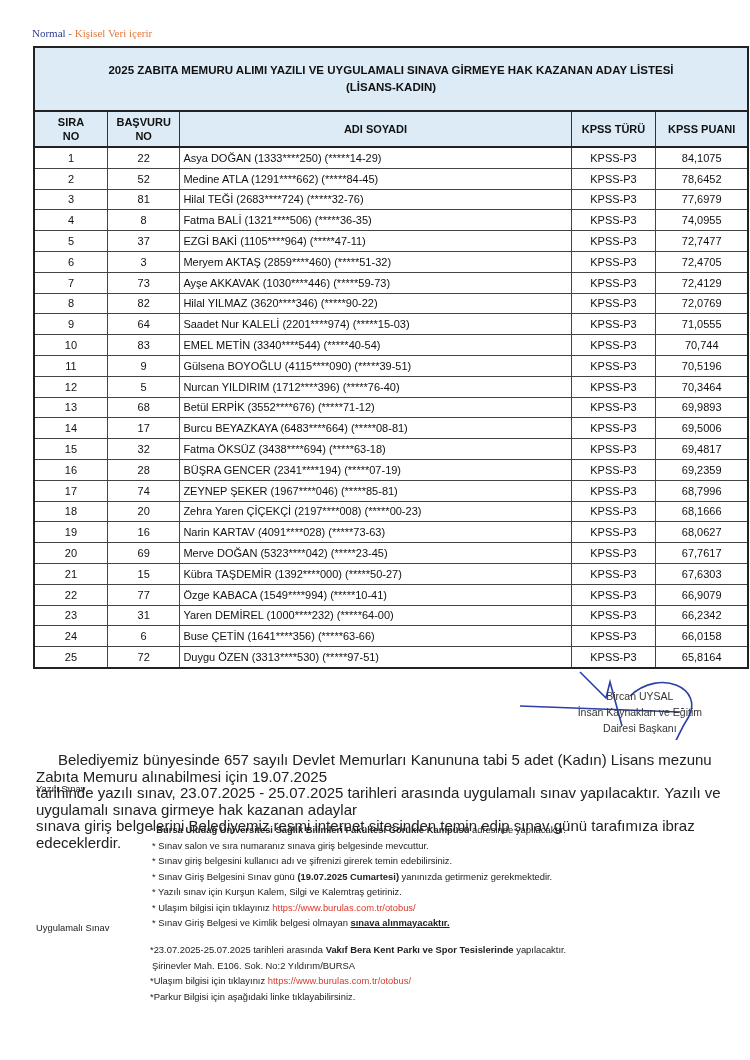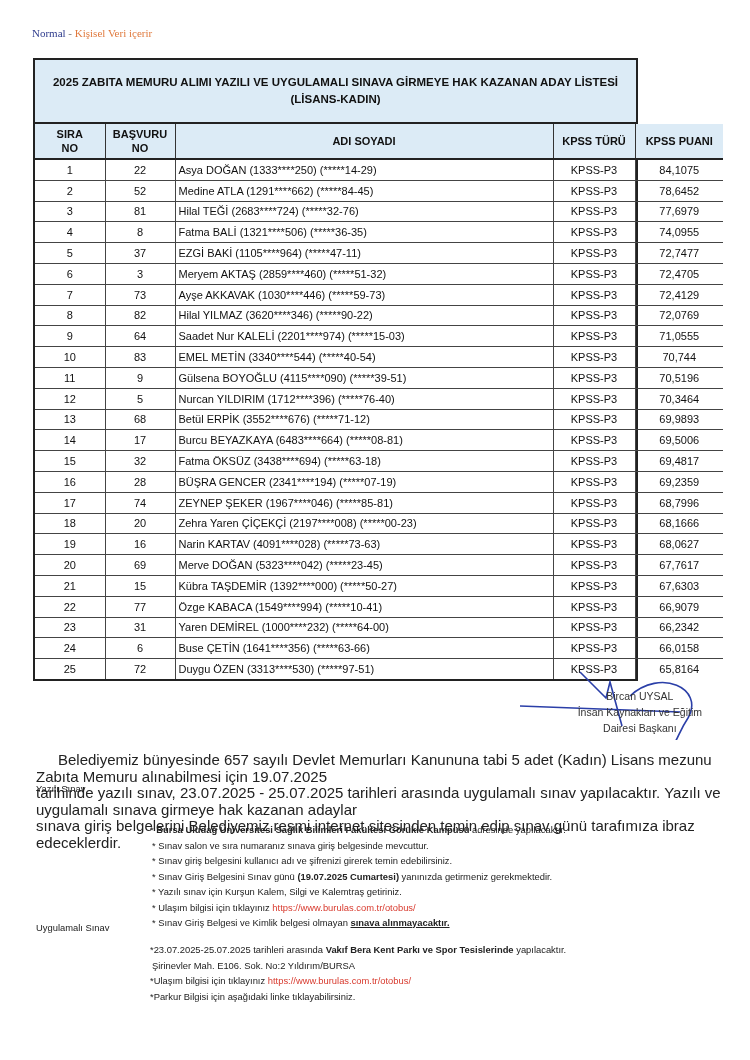--- a/index.html
+++ b/index.html
@@ -2,21 +2,21 @@
 <html><head>
 <meta charset="utf-8">
 <style>
   html, body { margin: 0; padding: 0; background: #ffffff; }
   body { width: 750px; height: 1060px; position: relative; overflow: hidden; font-family: "Liberation Sans", sans-serif; color: #111; }
   .classification { position: absolute; left: 32px; top: 27px; font-family: "Liberation Serif", serif; font-size: 11px; }
   .classification .normal { color: #2d3a8c; }
   .classification .dash { color: #777; }
   .classification .personal { color: #e07a3e; }
 
-  .table-wrap { position: absolute; left: 33px; top: 58px; width: 605px; border: 2px solid #222; box-sizing: border-box; background: #fff; }
+  .table-wrap { position: absolute; left: 33px; top: 46px; width: 716px; border: 2px solid #222; box-sizing: border-box; background: #fff; }
   .title-box { background: #dcebf6; height: 62px; border-bottom: 2px solid #222; display: flex; flex-direction: column; align-items: center; justify-content: center; font-weight: bold; font-size: 11.5px; line-height: 17px; text-align: center; }
   table { border-collapse: collapse; width: 100%; table-layout: fixed; font-size: 11px; }
   th { background: #dcebf6; font-weight: bold; height: 34px; border: 1px solid #333; border-top: none; line-height: 14px; padding: 0; }
   th:first-child, td:first-child { border-left: none; }
   th:last-child, td:last-child { border-right: none; }
   td { height: 19.8px; border: 1px solid #444; padding: 0; text-align: center; }
   td.name { text-align: left; padding-left: 3px; }
   tbody tr:last-child td { border-bottom: none; }
   thead tr th { border-bottom: 2px solid #222; }
   col.c1 { width: 70px; } col.c2 { width: 70px; } col.c3 { width: 378px; } col.c4 { width: 82px; } col.c5 { width: 88px; }

